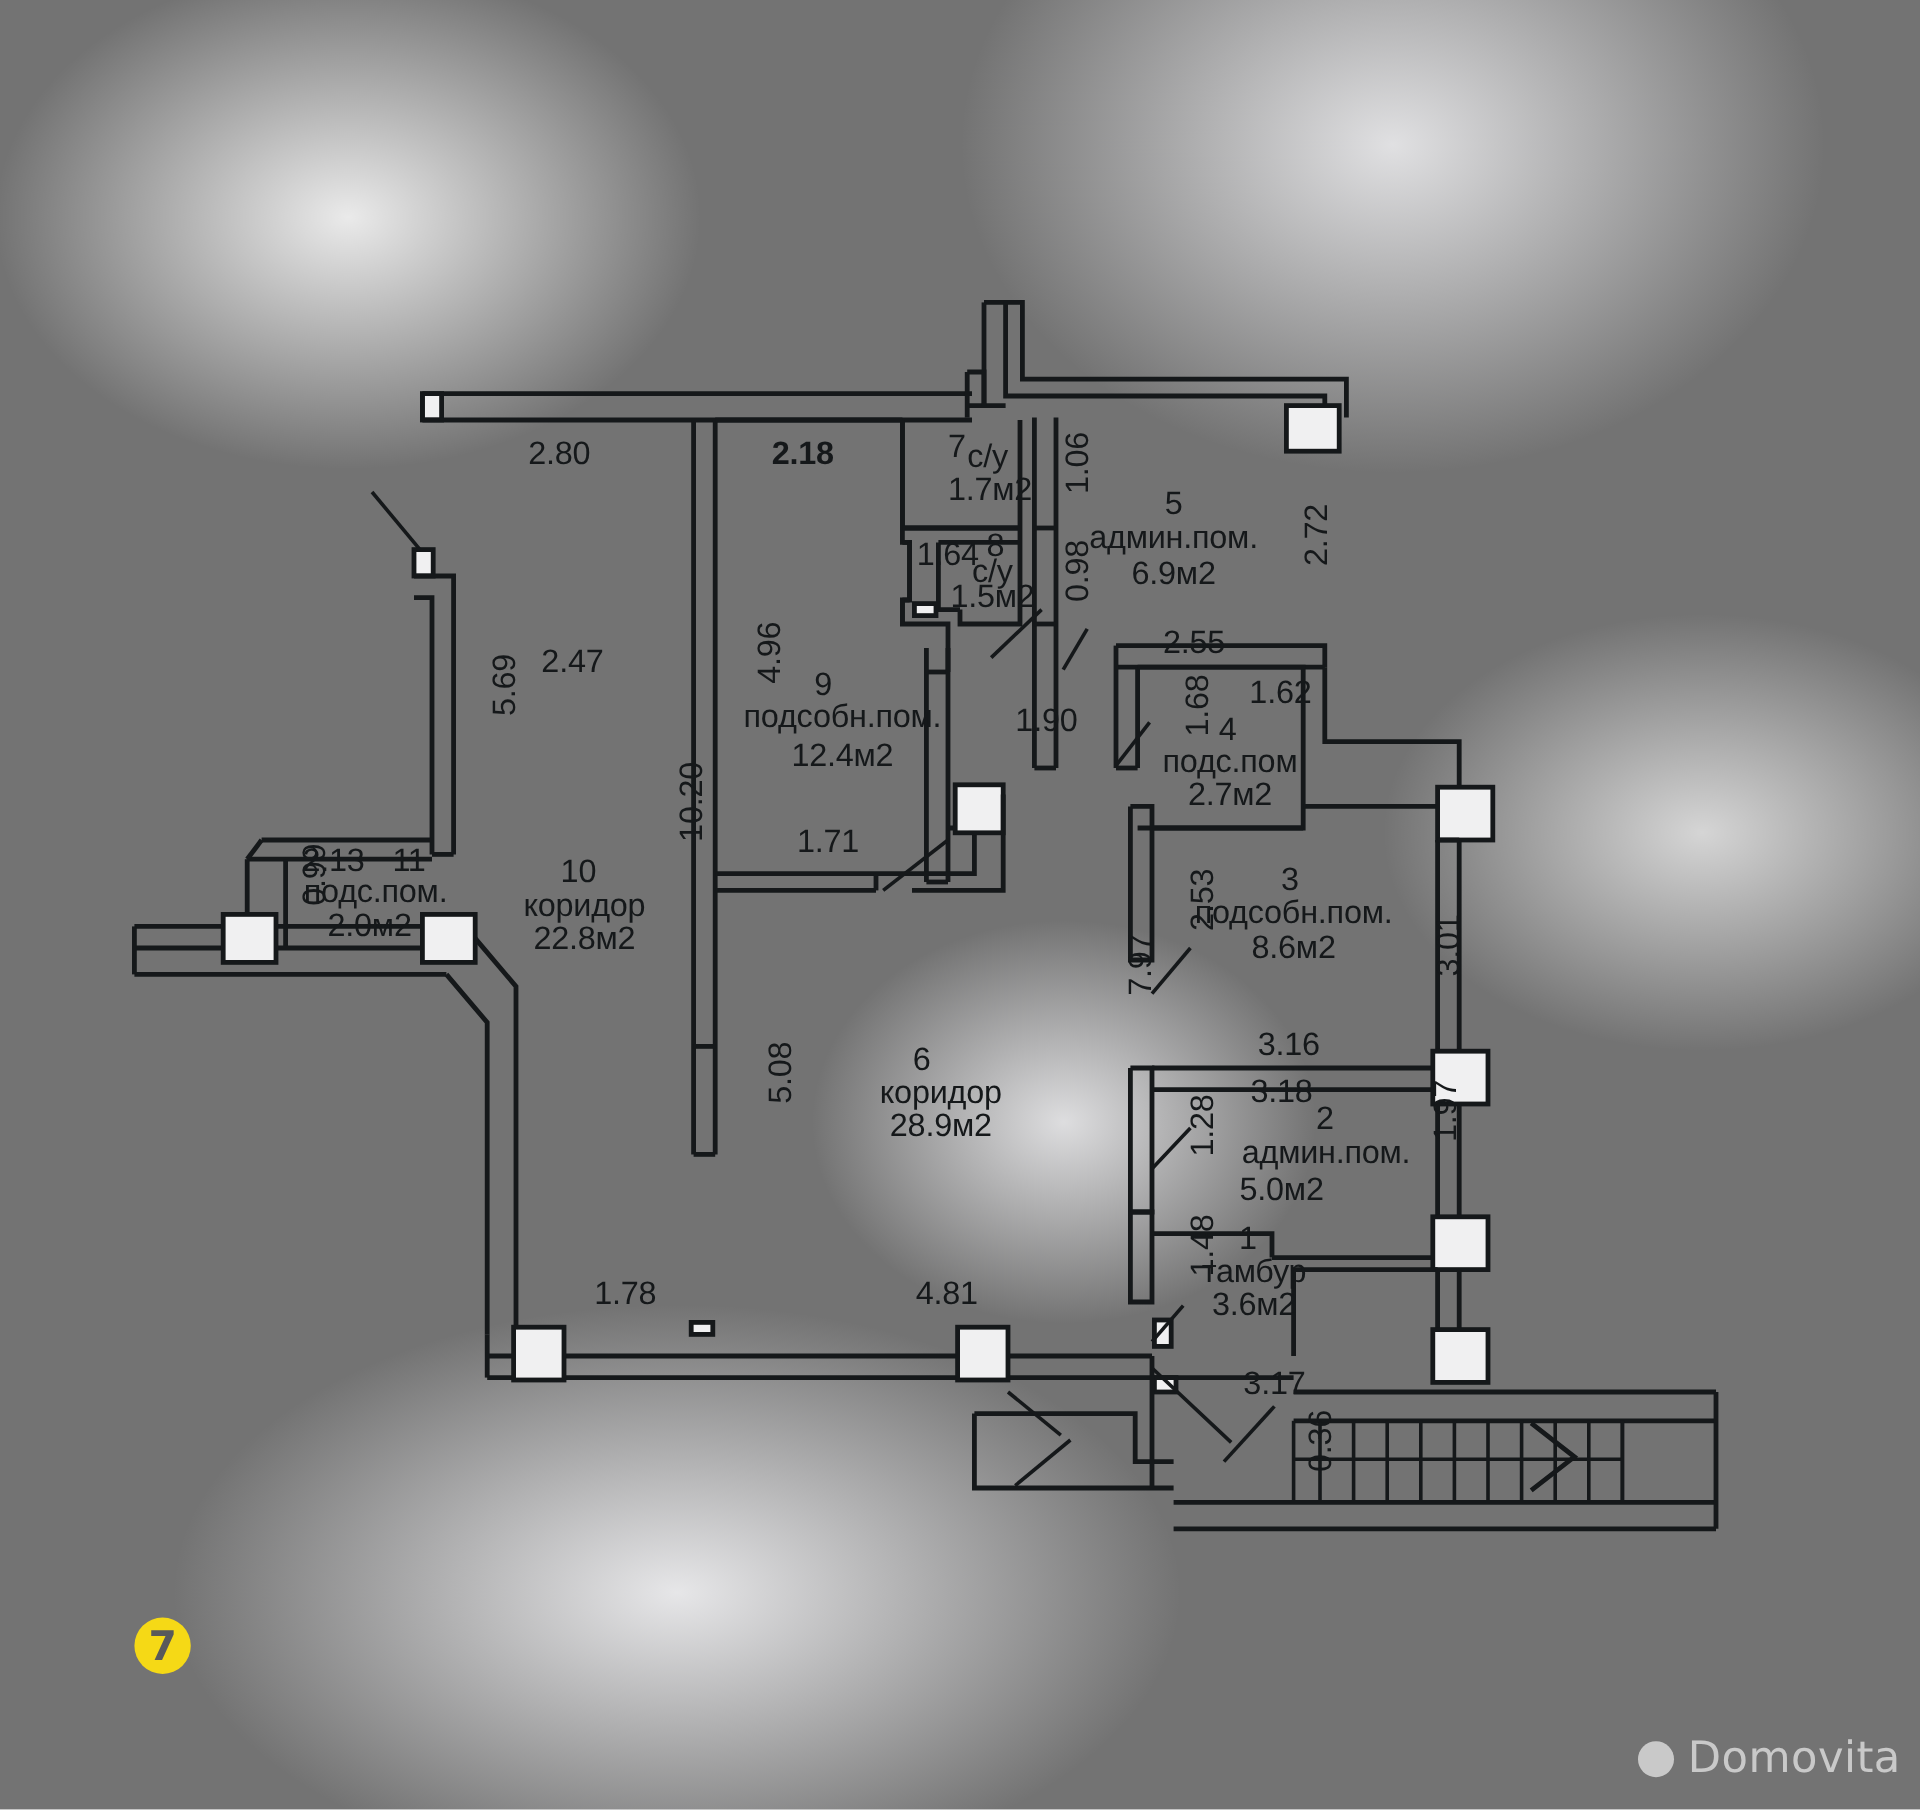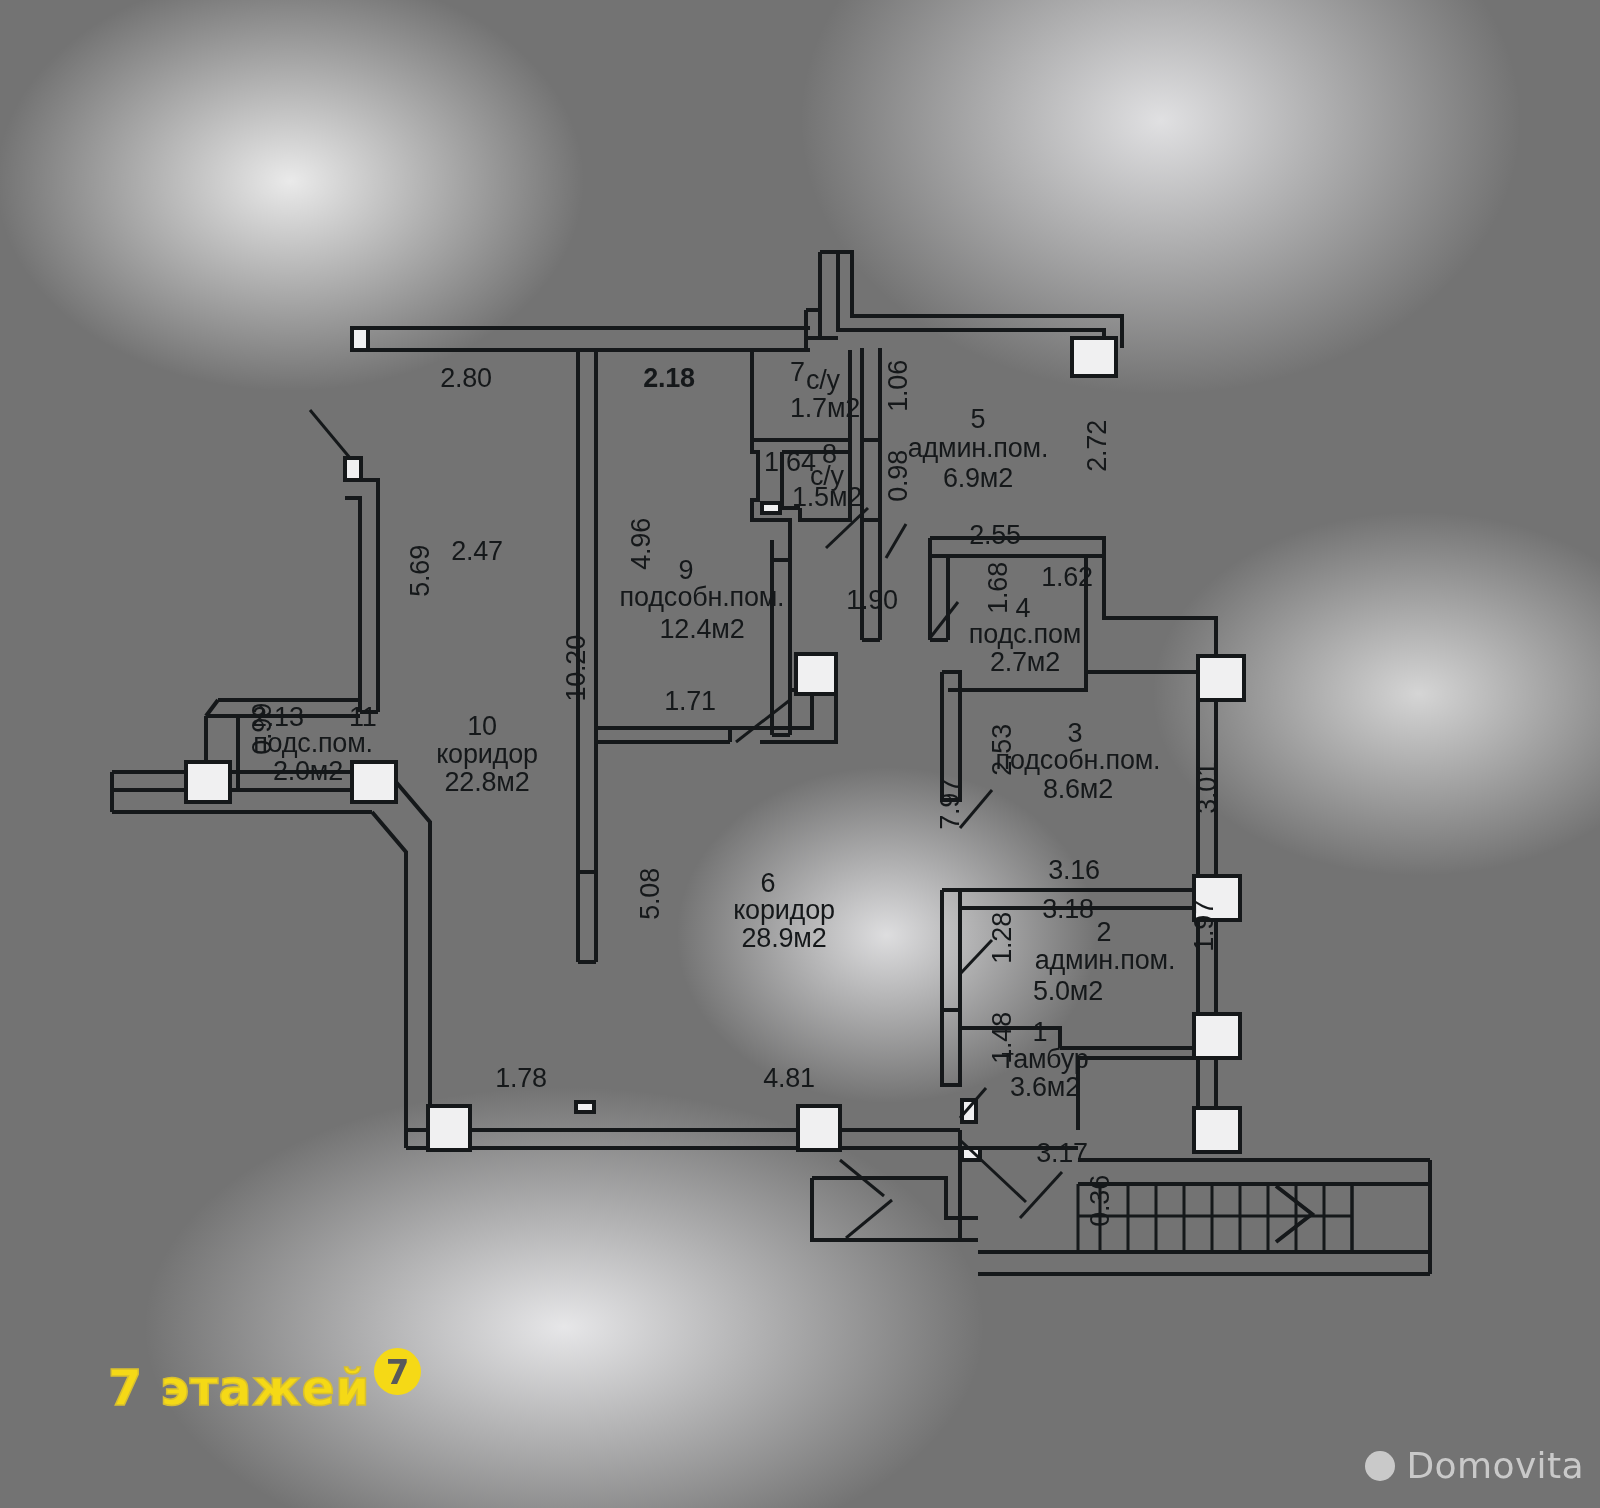--- a/index.html
+++ b/index.html
@@ -357,21 +357,21 @@
   <div class="lbl roomname c" style="left:1025px; top:620px;">подс.пом</div>
   <div class="lbl roomarea c" style="left:1025px; top:648px;">2.7м2</div>
 
   <div class="lbl dim c" style="left:872px; top:586px;">1.90</div>
 
   <div class="lbl dim vert" style="left:562px; top:635px; transform:rotate(-90deg) translate(-100%,0);">10.20</div>
 
   <div class="lbl dim c" style="left:690px; top:687px;">1.71</div>
 
   <div class="lbl dim" style="left:252px; top:703px;">2.13</div>
-  <div class="lbl roomnum" style="left:327px; top:703px;margin-left:22px;">11</div>
+  <div class="lbl roomnum" style="left:327px; top:703px;">11</div>
   <div class="lbl dim vert" style="left:248px; top:703px; transform:rotate(-90deg) translate(-100%,0);">0.99</div>
   <div class="lbl roomname c" style="left:313px; top:729px;">подс.пом.</div>
   <div class="lbl roomarea c" style="left:308px; top:757px;">2.0м2</div>
 
   <div class="lbl roomnum c" style="left:482px; top:712px;">10</div>
   <div class="lbl roomname c" style="left:487px; top:740px;">коридор</div>
   <div class="lbl roomarea c" style="left:487px; top:768px;">22.8м2</div>
 
   <div class="lbl dim vert" style="left:988px; top:724px; transform:rotate(-90deg) translate(-100%,0);">2.53</div>
   <div class="lbl dim vert" style="left:936px; top:778px; transform:rotate(-90deg) translate(-100%,0);">7.97</div>
@@ -404,21 +404,20 @@
   <div class="lbl roomarea c" style="left:1045px; top:1073px;">3.6м2</div>
 
   <div class="lbl dim c" style="left:1062px; top:1097px;margin-top:42px;">3.17</div>
 
   <div class="lbl dim vert" style="left:1086px; top:1175px; transform:rotate(-90deg) translate(-100%,0);">0.36</div>
 
   <div class="lbl dim c" style="left:521px; top:1064px;">1.78</div>
   <div class="lbl dim c" style="left:789px; top:1064px;">4.81</div>
 
   <div id="floors-badge">
-    <span class="txt">7 этажей</span>
     <span class="circle">7</span>
   </div>
 
   <div id="watermark">
     <span class="dot"></span>
     <span class="wm-text">Domovita</span>
   </div>
 
 </div>
 

